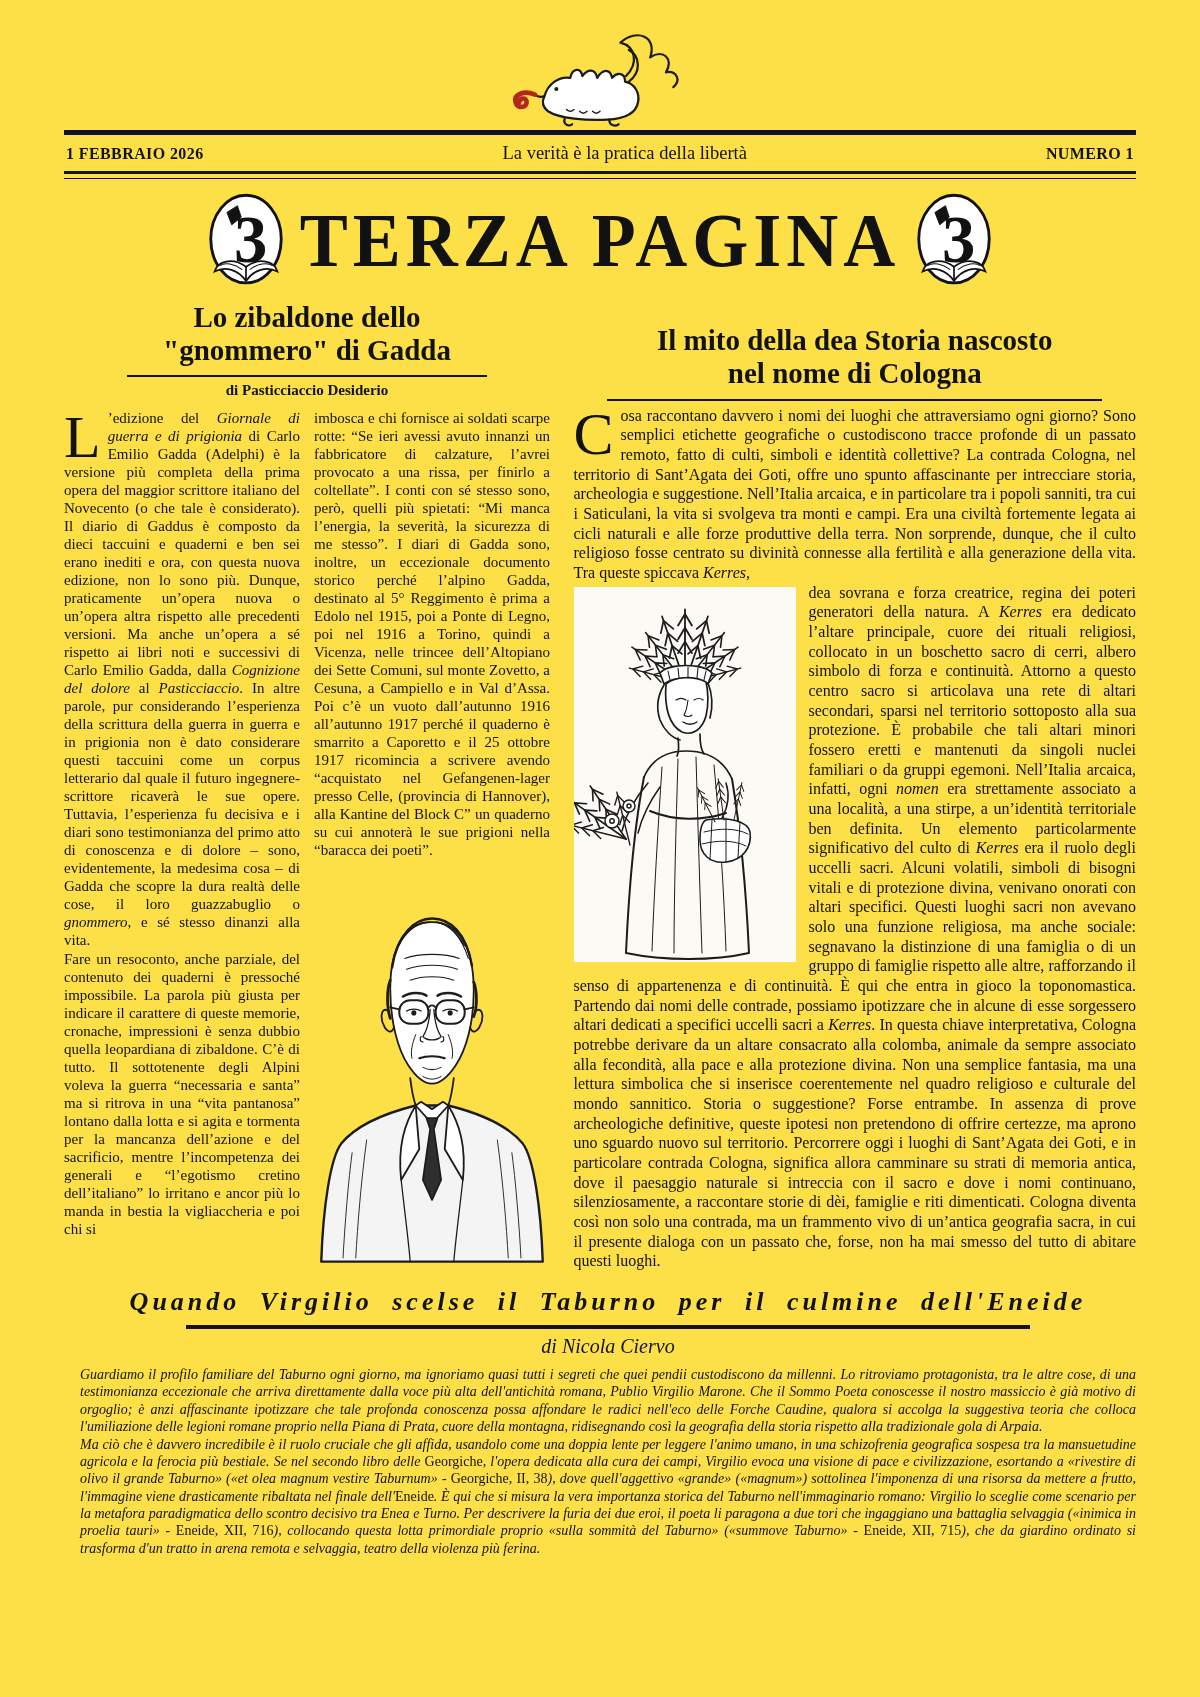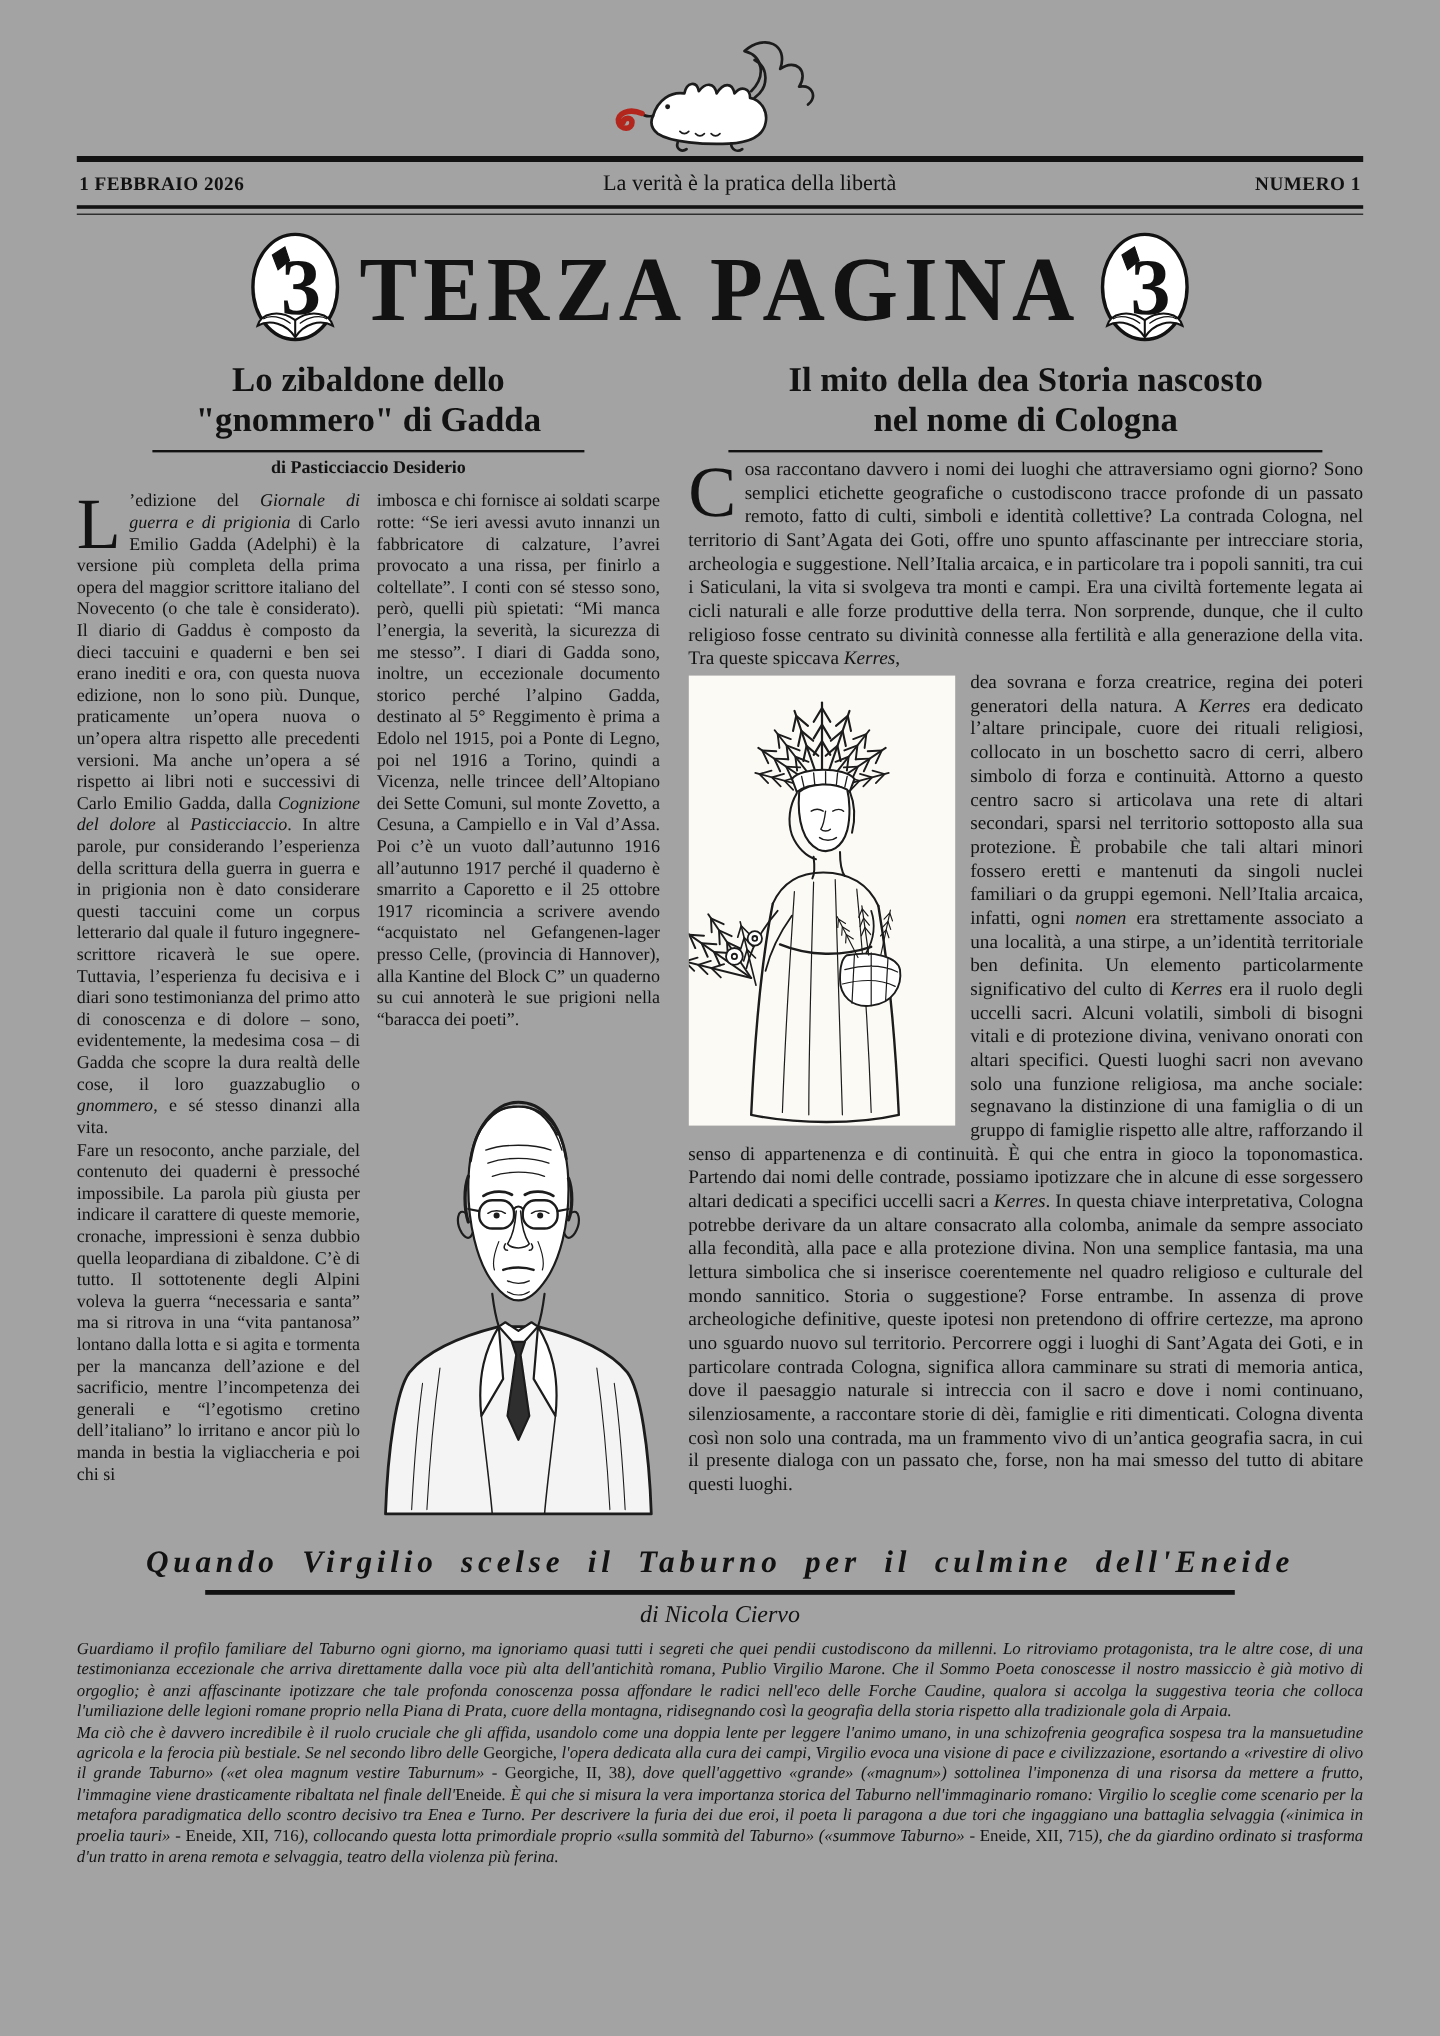--- a/index.html
+++ b/index.html
@@ -1,36 +1,36 @@
 <!DOCTYPE html>
 <html lang="it"><head>
 <meta charset="utf-8">
 <style>
   html,body{margin:0;padding:0;background:#e8e8e8;}
-  .page{position:relative;width:1200px;height:1697px;margin:0 auto;background:#a3a3a3;
+  .page{position:relative;width:1200px;height:1697px;margin:0 auto;background:#fde047;
         font-family:"Liberation Serif","DejaVu Serif",serif;color:#121212;overflow:hidden;}
   .content{margin:0 64px;padding-top:24px;}
 
   
   .salamander-wrap{text-align:center;height:104px;}
   .rule-thick{border-top:5px solid #121212;margin-top:2px;}
   .header-row{display:flex;justify-content:space-between;align-items:baseline;padding:8px 2px 7px 2px;}
   .hdr-date,.hdr-issue{font-weight:700;font-size:16px;letter-spacing:.4px;}
   .hdr-motto{font-size:18.5px;}
   .rule-3{border-top:3px solid #121212;}
   .rule-1{border-top:1.5px solid #121212;margin-top:4px;}
 
   
   .masthead{display:flex;align-items:center;justify-content:center;gap:14px;margin:12px 0 6px 0;}
   .masthead-title{font-size:72px;font-weight:700;letter-spacing:5px;line-height:1;white-space:nowrap;
                   transform:scaleY(1.06);}
   .emblem{width:80px;height:100px;flex:0 0 auto;}
 
   
-  .columns{display:flex;align-items:flex-start;margin-top:8px;}
+  .columns{display:flex;align-items:flex-end;margin-top:8px;}
   .col-left{width:486px;flex:0 0 auto;}
   .v-divider{width:1.5px;background:#4a4a4a;margin:4px 11px 0 11px;}
   .col-right{flex:1;min-width:0;}
 
   .art-title{text-align:center;font-weight:700;font-size:29px;line-height:1.14;margin-top:2px;}
   .title-rule{border-top:2px solid #121212;width:74%;margin:8px auto 5px auto;}
   .byline{text-align:center;font-weight:700;font-size:15px;margin:2px 0 10px 0;}
 
   .two-cols{display:flex;gap:14px;}
   .tcol{width:calc(50% - 7px);text-align:justify;font-size:15px;line-height:1.2;hyphens:auto;}
@@ -43,21 +43,21 @@
   .dropcap{float:left;font-size:60px;line-height:.78;padding:5px 7px 0 0;}
 
   .goddess-float{float:left;width:222px;height:375px;margin:4px 13px 2px 0;background:#fcfaf5;}
   .goddess-float svg{width:100%;height:100%;}
   .portrait-wrap{margin-top:12px;}
   .portrait-wrap svg{width:100%;height:400px;display:block;}
 
   .rm{font-style:normal;}
 
   
-  .bottom{clear:both;margin-top:16px;}
+  .bottom{clear:both;margin-top:16px;margin-left:16px;}
   .bt-title{text-align:center;font-style:italic;font-weight:700;font-size:26px;
             letter-spacing:4px;word-spacing:9px;}
   .bt-rule{border-top:4px solid #121212;width:80%;margin:8px auto 6px auto;}
   .bt-byline{text-align:center;font-weight:400;font-style:italic;font-size:20px;margin:2px 0 8px 0;}
   .bt-body{font-style:italic;font-size:14px;line-height:1.24;text-align:justify;hyphens:auto;}
   .bt-body p{margin:0;}
 
   svg .ink{stroke:#1c1c1c;fill:none;stroke-linecap:round;stroke-linejoin:round;}
 </style>
 </head>

